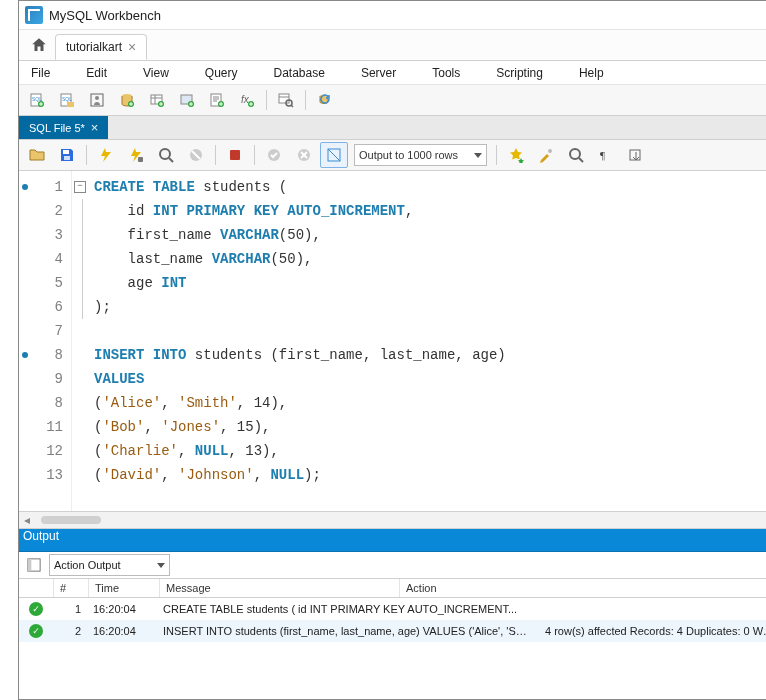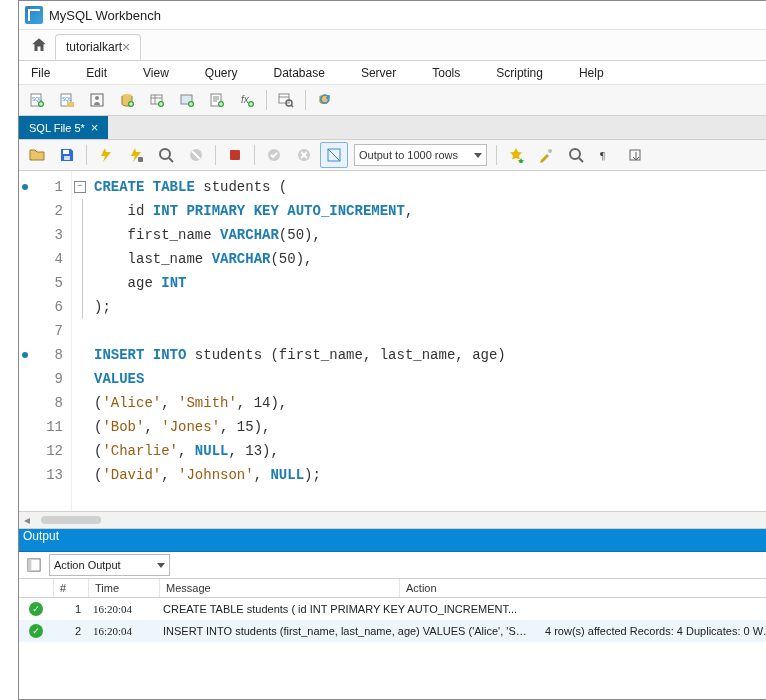--- a/index.html
+++ b/index.html
@@ -23,21 +23,21 @@
   .app { width:766px; height:700px; border:1px solid #888; box-sizing:border-box; display:flex; flex-direction:column; overflow:hidden;margin-left:18px;}
   
   .titlebar { height:28px; display:flex; align-items:center; gap:6px; padding:0 6px; background:#fff; border-bottom:1px solid var(--border2);}
   .titlebar .logo { width:18px; height:18px; background:linear-gradient(135deg,#2c7fb8,#3aa6e6); border-radius:2px; position:relative;}
   .titlebar .logo::after{content:"";position:absolute;inset:3px;border:2px solid #fff;border-radius:1px;border-right:0;border-bottom:0;}
   .titlebar .title{font-size:13px;}
   
   .constrip { height:30px; display:flex; align-items:stretch; padding-left:4px; border-bottom:1px solid var(--border); background:#fcfcfc;}
   .home { width:32px; display:flex; align-items:center; justify-content:center; cursor:pointer;}
   .home svg{width:18px;height:18px;fill:#555;}
-  .contab { display:flex; align-items:center; padding:0 10px; border:1px solid var(--border); border-bottom-color:#fff; border-radius:4px 4px 0 0; margin-top:4px; background:#fff; font-size:12px;}
+  .contab { display:flex; align-items:center; gap:6px; padding:0 10px; border:1px solid var(--border); border-bottom-color:#fff; border-radius:4px 4px 0 0; margin-top:4px; background:#fff; font-size:12px;}
   .contab .close{color:#888; cursor:pointer; font-size:14px; line-height:1;}
   
   .menubar{height:23px; background:#fff; display:flex; align-items:center; gap:20px; padding:0 4px; border-bottom:1px solid var(--border2);}
   .menubar .item{padding:2px 8px; cursor:default;}
   
   .tbar{height:30px; background:#f7f7f7; border-bottom:1px solid var(--border); display:flex; align-items:center; gap:2px; padding:0 4px;}
   .tbtn{width:26px;height:24px; display:flex; align-items:center; justify-content:center; border:1px solid transparent; border-radius:2px; cursor:pointer;}
   .tbtn svg{width:16px;height:16px;}
   .sep{width:1px;height:20px;background:#ccc;margin:0 3px;}
   
@@ -82,21 +82,21 @@
   .grid .ghead{display:flex;background:#fff;border-bottom:1px solid var(--border);color:#333;}
   .grid .gh{padding:3px 6px;border-right:1px solid var(--border2);overflow:hidden;text-overflow:ellipsis;white-space:nowrap;}
   .grid .grow{display:flex;padding:2px 0;align-items:center;}
   .grid .grow:nth-child(odd){background:#fff;}
   .grid .grow.alt{background:#eef6fd;}
   .grid .gc{padding:2px 6px;overflow:hidden;text-overflow:ellipsis;white-space:nowrap;}
   .okdot{width:14px;height:14px;border-radius:50%;background:#2fa83a;display:flex;align-items:center;justify-content:center;color:#fff;font-size:9px;flex:0 0 14px;margin-left:4px;}
   
   .c-stat{flex:0 0 22px;}
   .c-idx{flex:0 0 22px;text-align:right;}
-  .c-time{flex:0 0 58px;font-family:Liberation Serif, serif;}
+  .c-time{flex:0 0 58px;}
   .c-act{flex:0 0 370px;}
   .c-msg{flex:1;}
 </style>
 </head>
 <body>
 
 <div class="app">
 
   <div class="titlebar">
     <div class="logo"></div>

